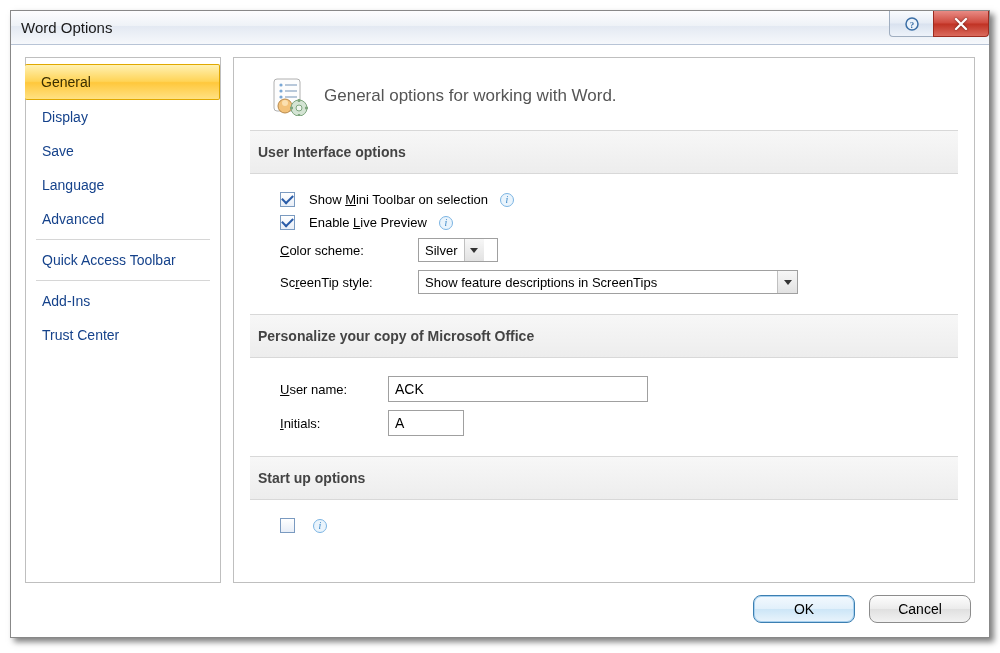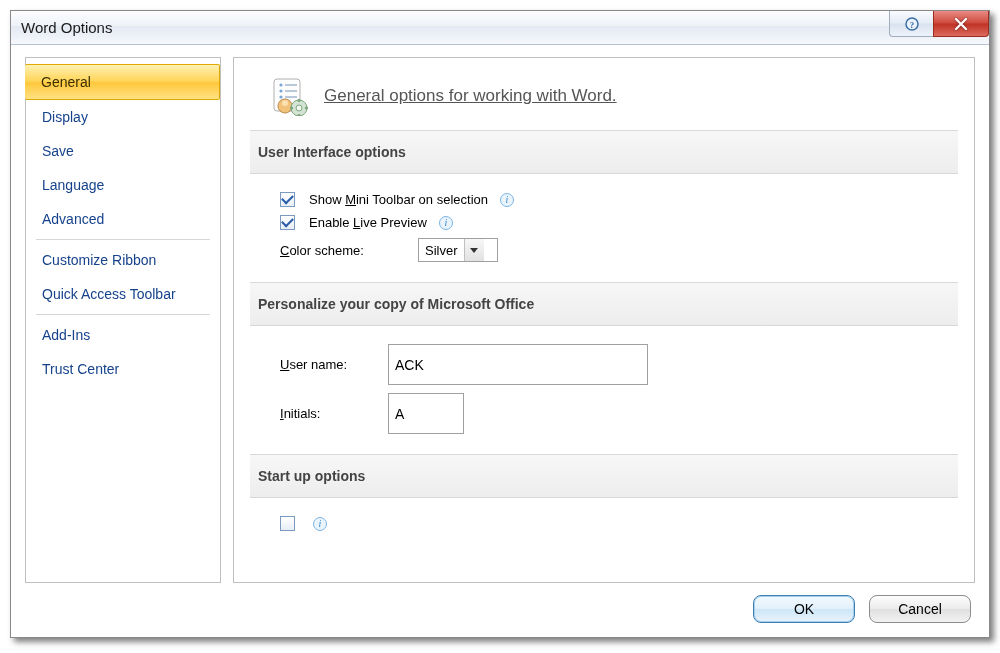--- a/index.html
+++ b/index.html
@@ -111,21 +111,20 @@
     align-items: center;
     gap: 14px;
     padding: 6px 2px 14px 20px;
   }
   .page-header .icon {
     width: 40px; height: 40px; flex: 0 0 40px;
   }
   .page-header .ptitle {
     font-size: 17px;
     color: #555;
-    text-decoration: underline;
   }
   .section-head {
     background: linear-gradient(to bottom, #f7f7f7, #ededed);
     border: 1px solid #d8d8d8;
     border-left: none; border-right: none;
     padding: 13px 8px;
     font-weight: bold;
     color: #444;
     font-size: 14px;
   }
@@ -192,21 +191,21 @@
     display: flex; align-items: center; justify-content: center;
   }
   .select .sel-arrow::after {
     content: "";
     border-left: 4px solid transparent;
     border-right: 4px solid transparent;
     border-top: 5px solid #333;
   }
   .text-input {
     border: 1px solid #a0a0a0;
-    height: 41px;
+    height: 26px;
     padding: 2px 6px;
     font-family: inherit;
     font-size: 14px;
     background: #fff;
     color: #000;
   }
   .footer {
     display: flex;
     justify-content: flex-end;
     gap: 14px;
@@ -253,21 +252,20 @@
   <div class="body">
     <div class="panels">
 
       <div class="sidebar">
         <div class="sidebar-item selected">General</div>
         <div class="sidebar-item">Display</div>
         <div class="sidebar-item">Save</div>
         <div class="sidebar-item">Language</div>
         <div class="sidebar-item">Advanced</div>
         <div class="sidebar-sep"></div>
-        <div class="sidebar-item">Customize Ribbon</div>
         <div class="sidebar-item">Quick Access Toolbar</div>
         <div class="sidebar-sep"></div>
         <div class="sidebar-item">Add-Ins</div>
         <div class="sidebar-item">Trust Center</div>
       </div>
 
       <div class="content">
 
         <div class="page-header">
           <div class="icon">
@@ -306,20 +304,27 @@
             <label><span>Enable </span><span class="underline-letter">L</span><span>ive Preview</span></label>
             <span class="info-icon"></span>
           </div>
           <div class="row">
             <span class="lbl-col"><span></span><span class="underline-letter">C</span><span>olor scheme:</span></span>
             <span class="select" style="width:80px">
               <span class="sel-text">Silver</span>
               <span class="sel-arrow"></span>
             </span>
           </div>
+          <div class="row">
+            <span class="lbl-col"><span>Sc</span><span class="underline-letter">r</span><span>eenTip style:</span></span>
+            <span class="select" style="width:380px">
+              <span class="sel-text" style="flex:1">Show feature descriptions in ScreenTips</span>
+              <span class="sel-arrow"></span>
+            </span>
+          </div>
         </div>
 
         <div class="section-head">Personalize your copy of Microsoft Office</div>
         <div class="section-body">
           <div class="row">
             <span class="lbl-col" style="width:100px"><span></span><span class="underline-letter">U</span><span>ser name:</span></span>
             <input class="text-input" style="width: 260px;" value="ACK">
           </div>
           <div class="row">
             <span class="lbl-col" style="width:100px"><span></span><span class="underline-letter">I</span><span>nitials:</span></span>

